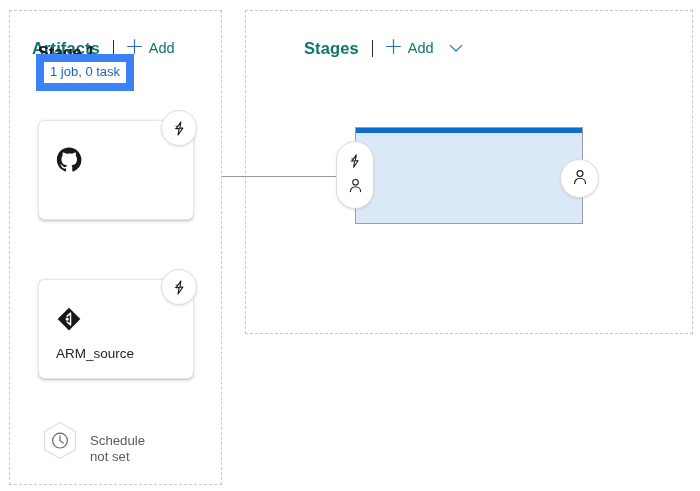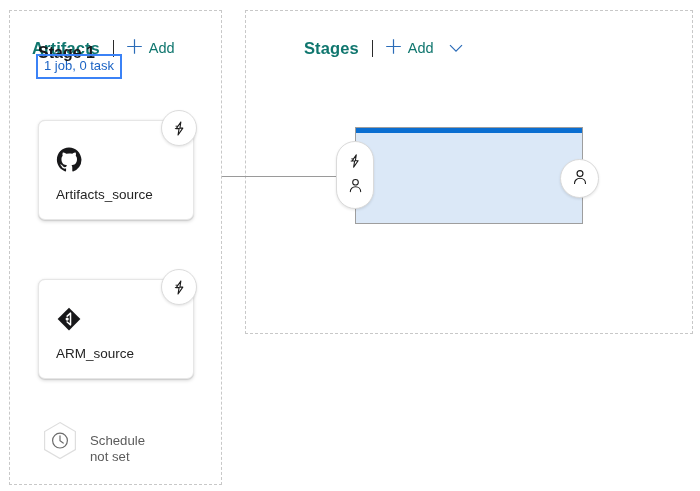--- a/index.html
+++ b/index.html
@@ -167,21 +167,21 @@
     color: #16181a;
     white-space: nowrap;
   }
   #stage-jobs-link {
     position: absolute;
     left: 36px;
     top: 54px;
     font-size: 13px;
     color: #1b63c4;
     padding: 3px 6px 4px 6px;
-    border: 2px solid #3b82f6;
+    border: 8px solid #3b82f6;
     white-space: nowrap;
     cursor: pointer;
     line-height: 14px;
   }
 
   
   #stage-pre-pill {
     position: absolute;
     left: 336px;
     top: 141px;
@@ -234,21 +234,20 @@
     <span>Add</span>
   </span>
 </div>
 
 <div class="artifact-card" id="artifact-card-0">
   <span class="artifact-icon">
     <svg width="26" height="26" viewBox="0 0 24 24" fill="#18181a">
       <path d="M12 .5C5.7.5.8 5.5.8 11.8c0 5 3.2 9.2 7.7 10.7.6.1.8-.25.8-.55v-2.1c-3.1.7-3.8-1.35-3.8-1.35-.5-1.3-1.25-1.65-1.25-1.65-1.05-.7.07-.7.07-.7 1.15.1 1.75 1.2 1.75 1.2 1.03 1.75 2.7 1.25 3.35.95.1-.75.4-1.25.72-1.55-2.48-.3-5.1-1.25-5.1-5.55 0-1.25.43-2.25 1.15-3.05-.12-.3-.5-1.45.1-3 0 0 .95-.3 3.1 1.15a10.6 10.6 0 0 1 2.82-.38c.96 0 1.92.13 2.82.38 2.15-1.45 3.1-1.15 3.1-1.15.6 1.55.22 2.7.1 3 .72.8 1.15 1.8 1.15 3.05 0 4.3-2.62 5.25-5.12 5.55.4.35.77 1.05.77 2.1v3.1c0 .3.2.65.8.55a11.3 11.3 0 0 0 7.7-10.7C23.2 5.5 18.3.5 12 .5z"></path>
     </svg>
   </span>
-  <span class="artifact-label">Artifacts_source</span>
 </div>
 <div class="bolt-badge" id="artifact-badge-0">
   <svg width="17" height="17" viewBox="0 0 20 20" fill="none" stroke="#1a1a1a" stroke-width="1.3" stroke-linejoin="round">
     <path d="M11.6 2.3 6.2 10.1h3.3l-1.2 7.6 5.6-8.1h-3.4z" fill="#ffffff"></path>
     <path d="M5.4 7.3h2.6M4.6 10.1h1.4" stroke-width="1.1"></path>
   </svg>
 </div>
 
 <div class="artifact-card" id="artifact-card-1">
   <span class="artifact-icon">

